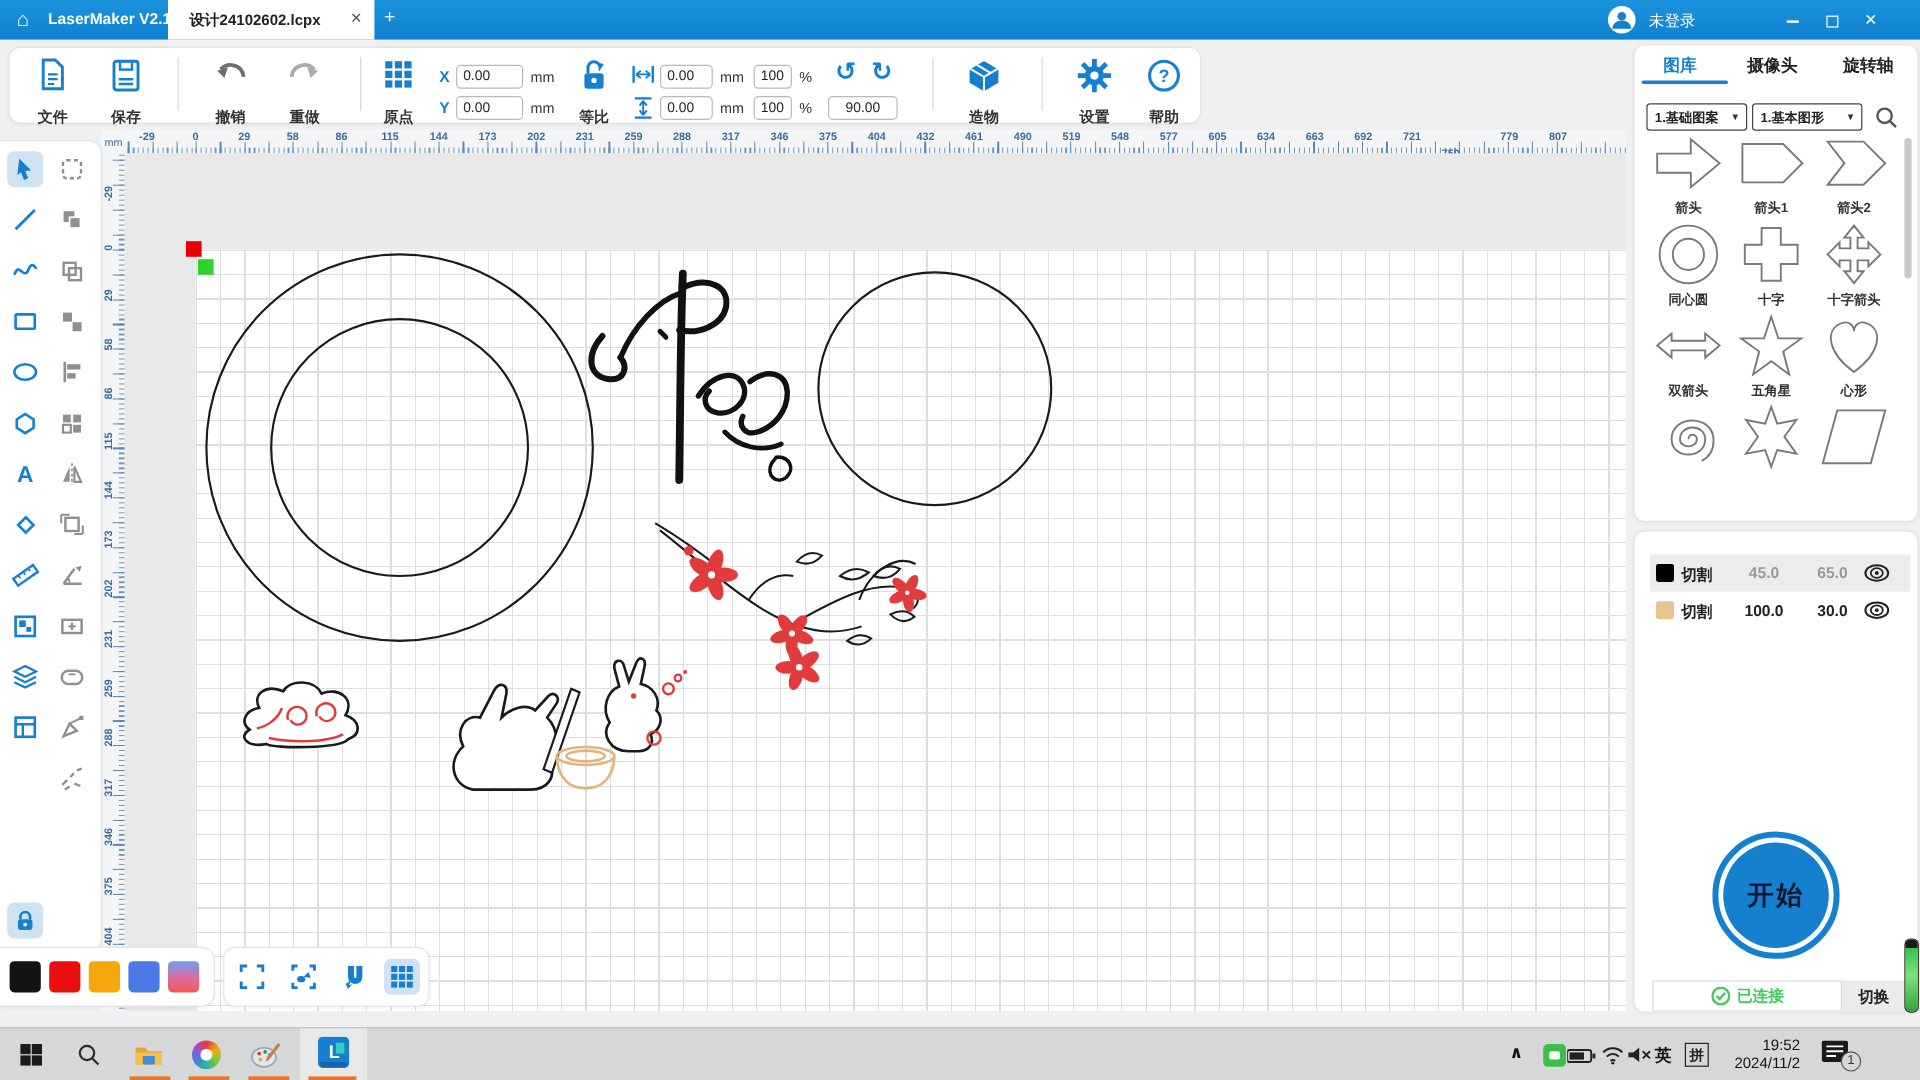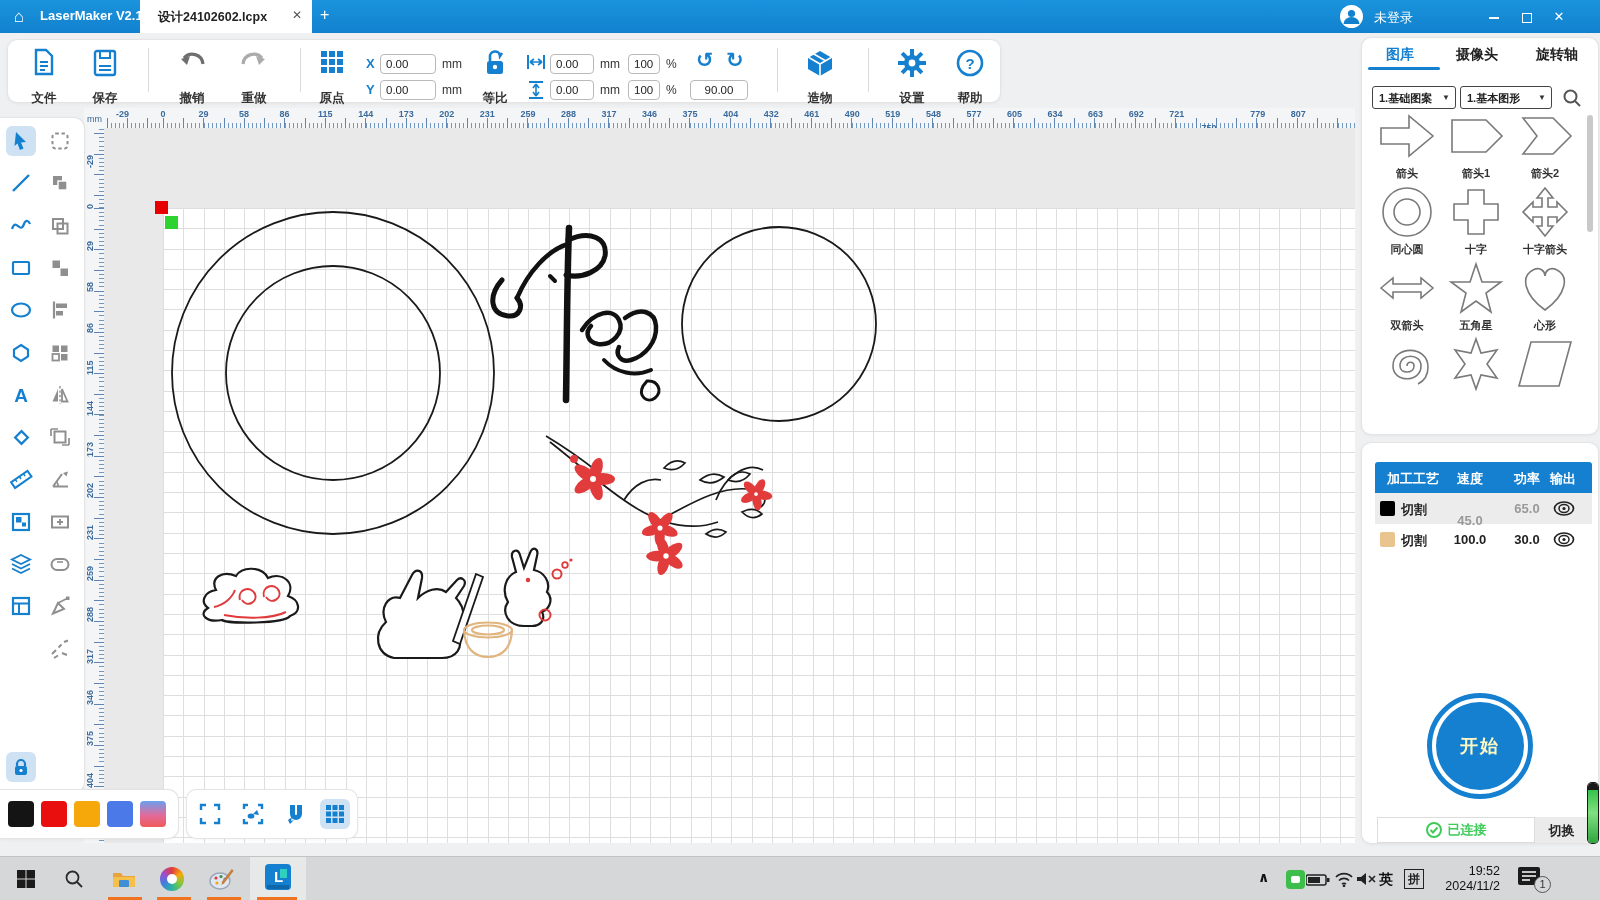--- a/index.html
+++ b/index.html
@@ -84,21 +84,21 @@
   #ptable .hdr { height:31px; background:#1580d0; border-radius:3px 3px 0 0; color:#fff; font-size:13px; font-weight:bold; position:relative; }
   .prow { height:31px; position:relative; font-size:13px; font-weight:bold; }
   .prow.dim { background:#ececec; }
   .prow.dim .num { color:#999; }
   .csw { position:absolute; left:5px; top:8px; width:15px; height:15px; border-radius:2px; }
   .pname { position:absolute; left:26px; top:8px; }
   .num { position:absolute; top:8px; width:50px; text-align:center; }
   .eye { position:absolute; left:178px; top:7px; }
 
   #start-btn { position:absolute; left:65px; top:250px; width:106px; height:106px; border-radius:50%; border:5px solid #1580d0; background:#fff; }
-  #start-inner { position:absolute; left:4px; top:4px; right:4px; bottom:4px; border-radius:50%; background:#1580d0; color:#fef9c3; font-size:18px; font-weight:bold; display:flex; align-items:center; justify-content:center; letter-spacing:2px; }
+  #start-inner { position:absolute; left:4px; top:4px; right:4px; bottom:4px; border-radius:50%; background:#1580d0; color:#0f172a; font-size:22px; font-weight:bold; display:flex; align-items:center; justify-content:center; letter-spacing:2px; }
   #conn-strip { position:absolute; left:15px; top:374px; width:211px; height:26px; background:#ebebeb; border-radius:3px; }
   #conn-white { position:absolute; left:0; top:0; width:158px; height:26px; background:#fff; border:1px solid #ddd; display:flex; align-items:center; justify-content:center; gap:6px; color:#3ecb5a; font-size:13px; font-weight:bold; }
   #switch-lbl { position:absolute; left:158px; top:5px; width:53px; text-align:center; font-size:13px; font-weight:bold; color:#222; }
   #green-indicator { position:absolute; left:226px; top:340px; width:10px; height:60px; border-radius:4px; background:linear-gradient(180deg,#1a1a1a 0 7px,#35c24a 7px,#7fe07f 50%,#2fa53f); box-shadow:0 0 0 1px #1a1a1a; }
 
   
   #taskbar { left:0; top:856px; width:1600px; height:44px; background:#d6d7d8; border-top:1px solid #c3c3c3; }
   .tk { position:absolute; top:8px; width:28px; height:28px; display:flex; align-items:center; justify-content:center; }
   #lm-slot { position:absolute; left:250px; top:0; width:56px; height:44px; background:#e7e8e8; }
   .runbar { position:absolute; top:40px; height:4px; background:#f07420; }
@@ -698,31 +698,25 @@
         <svg width="60" height="56">
           <polygon points="16,6 56,6 44,50 4,50" fill="none" stroke="#7a7a7a" stroke-width="1.6"></polygon>
         </svg>
       </div>
     </div>
   <div id="shape-scroll"></div>
 </div>
 
 <div id="right-card2" class="card abs">
   <div id="ptable">
-    <div class="hdr">
-      <span style="position:absolute;left:12px;top:8px;">加工工艺</span>
-      <span class="num" style="left:70px;">速度</span>
-      <span class="num" style="left:127px;">功率</span>
-      <span style="position:absolute;left:175px;top:8px;">输出</span>
-    </div>
     <div id="table-rows">
         <div class="prow dim">
           <span class="csw" style="background:#000000;"></span>
     <span class="pname">切割</span>
-    <span class="num" style="left:70px;margin-top:12px;">45.0</span>
+    <span class="num" style="left:70px;">45.0</span>
     <span class="num" style="left:127px;">65.0</span>
     <span class="eye"><svg width="22" height="17">
               <ellipse cx="11" cy="8.5" rx="9.5" ry="6.5" fill="none" stroke="#222" stroke-width="1.7"></ellipse>
               <ellipse cx="11" cy="8.5" rx="5" ry="4" fill="none" stroke="#222" stroke-width="1.5"></ellipse>
               <circle cx="11" cy="8.5" r="1.6" fill="#222"></circle>
             </svg></span>
         </div>
         <div class="prow">
           <span class="csw" style="background:#eac48f;"></span>
     <span class="pname">切割</span>

